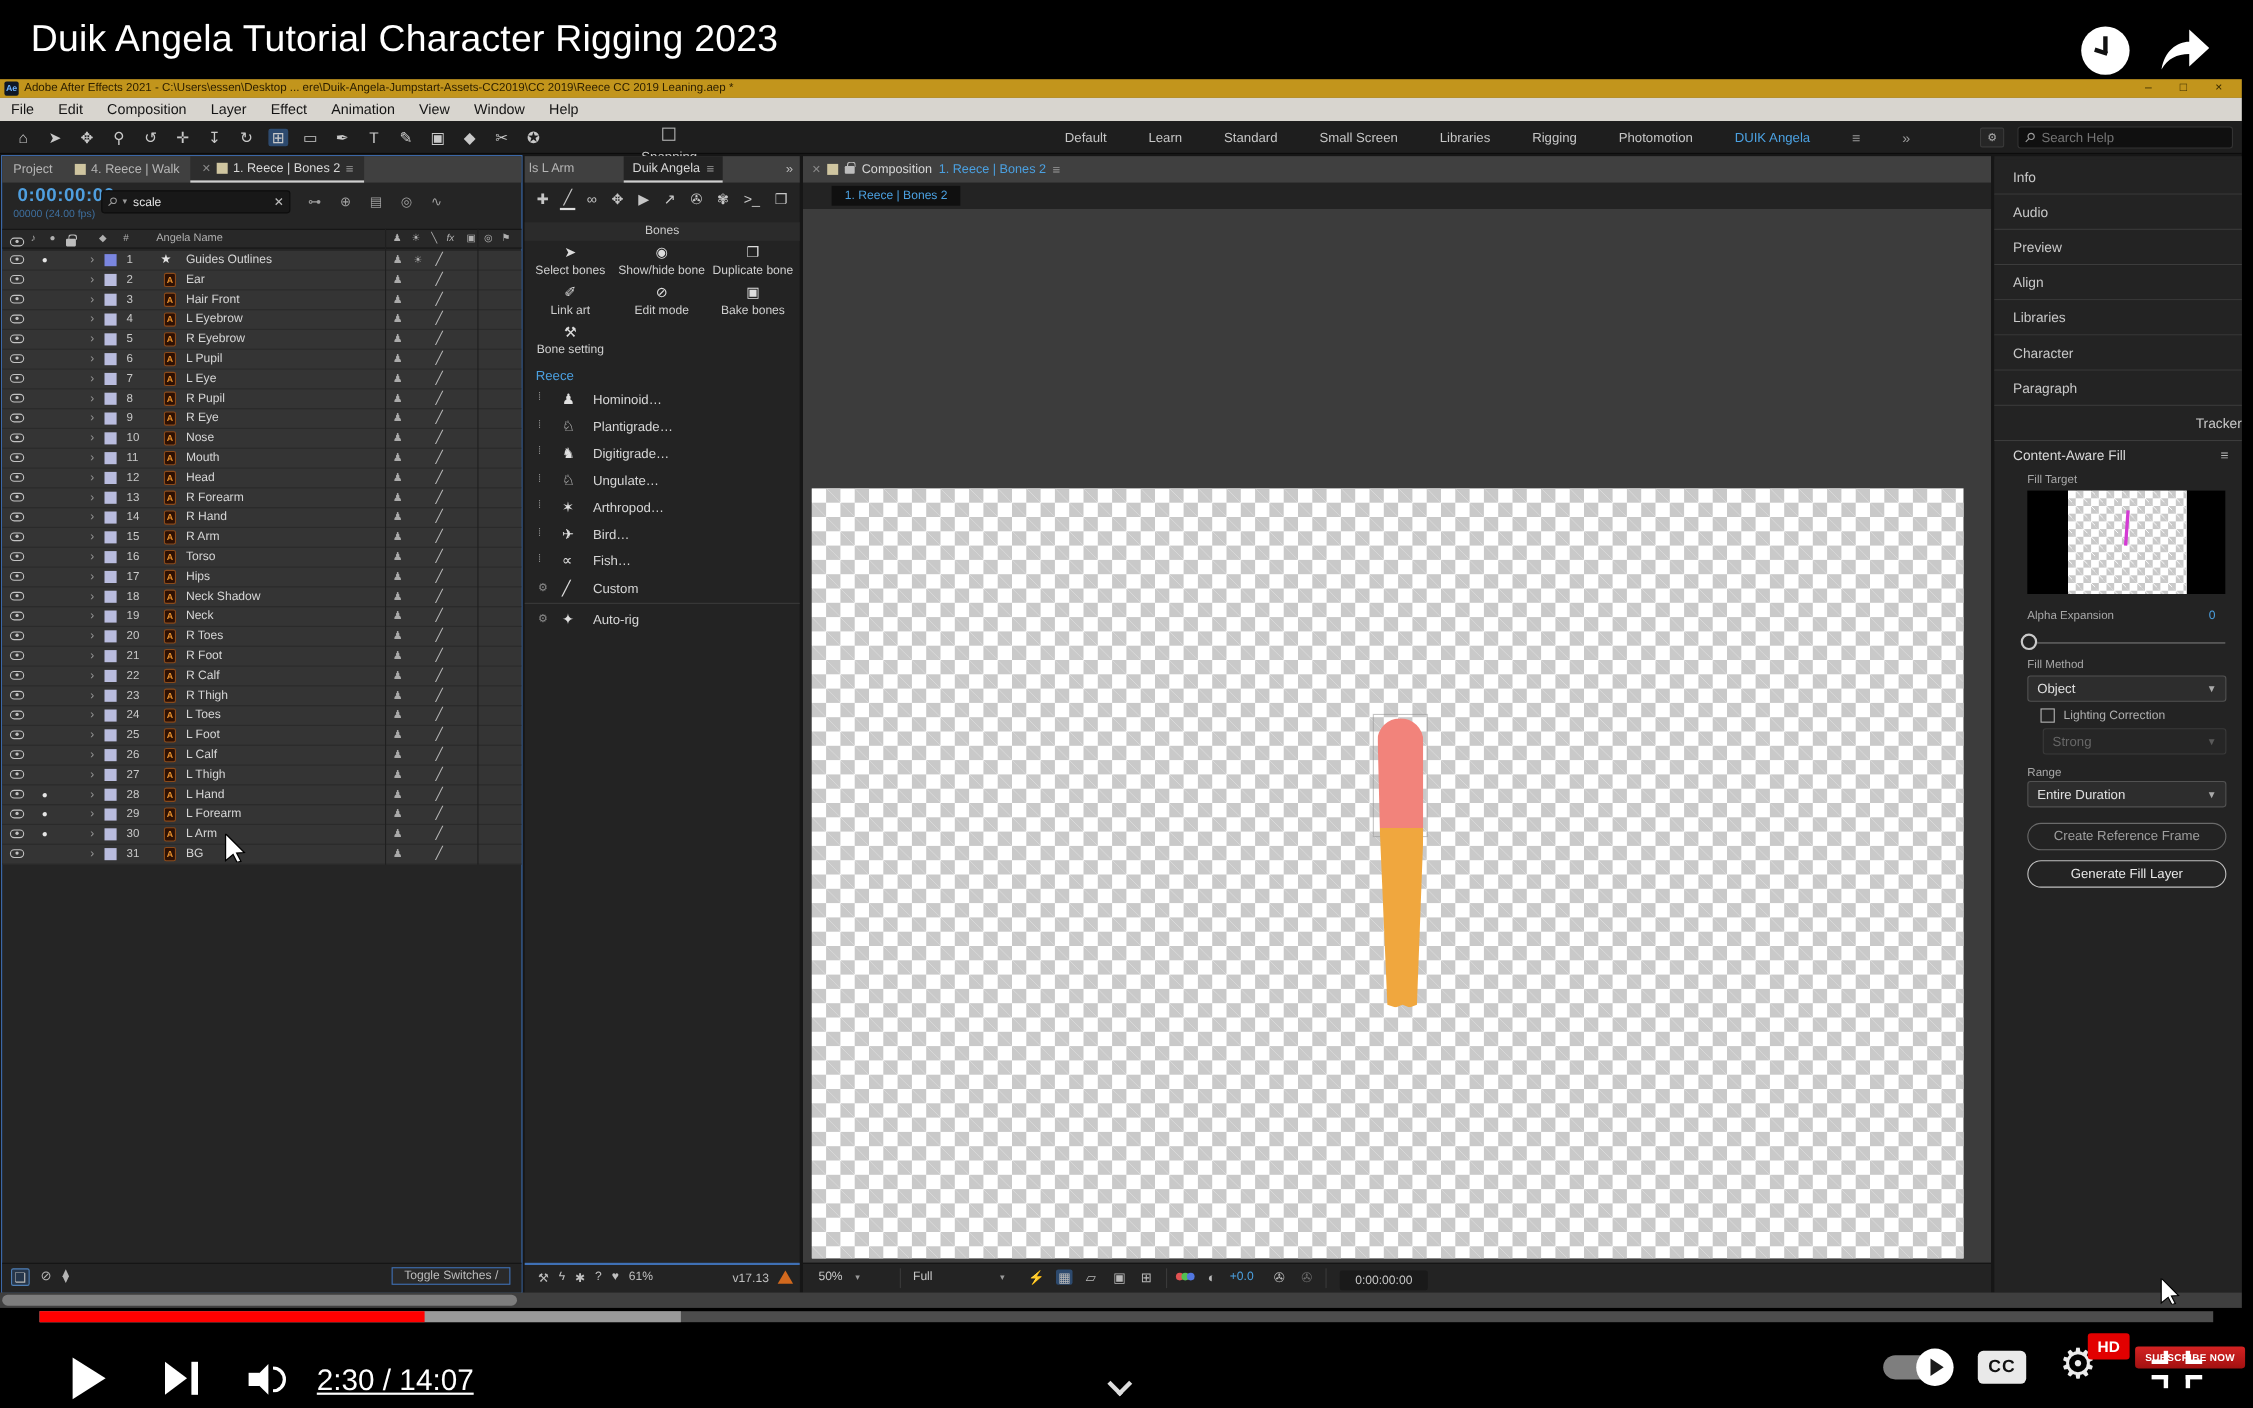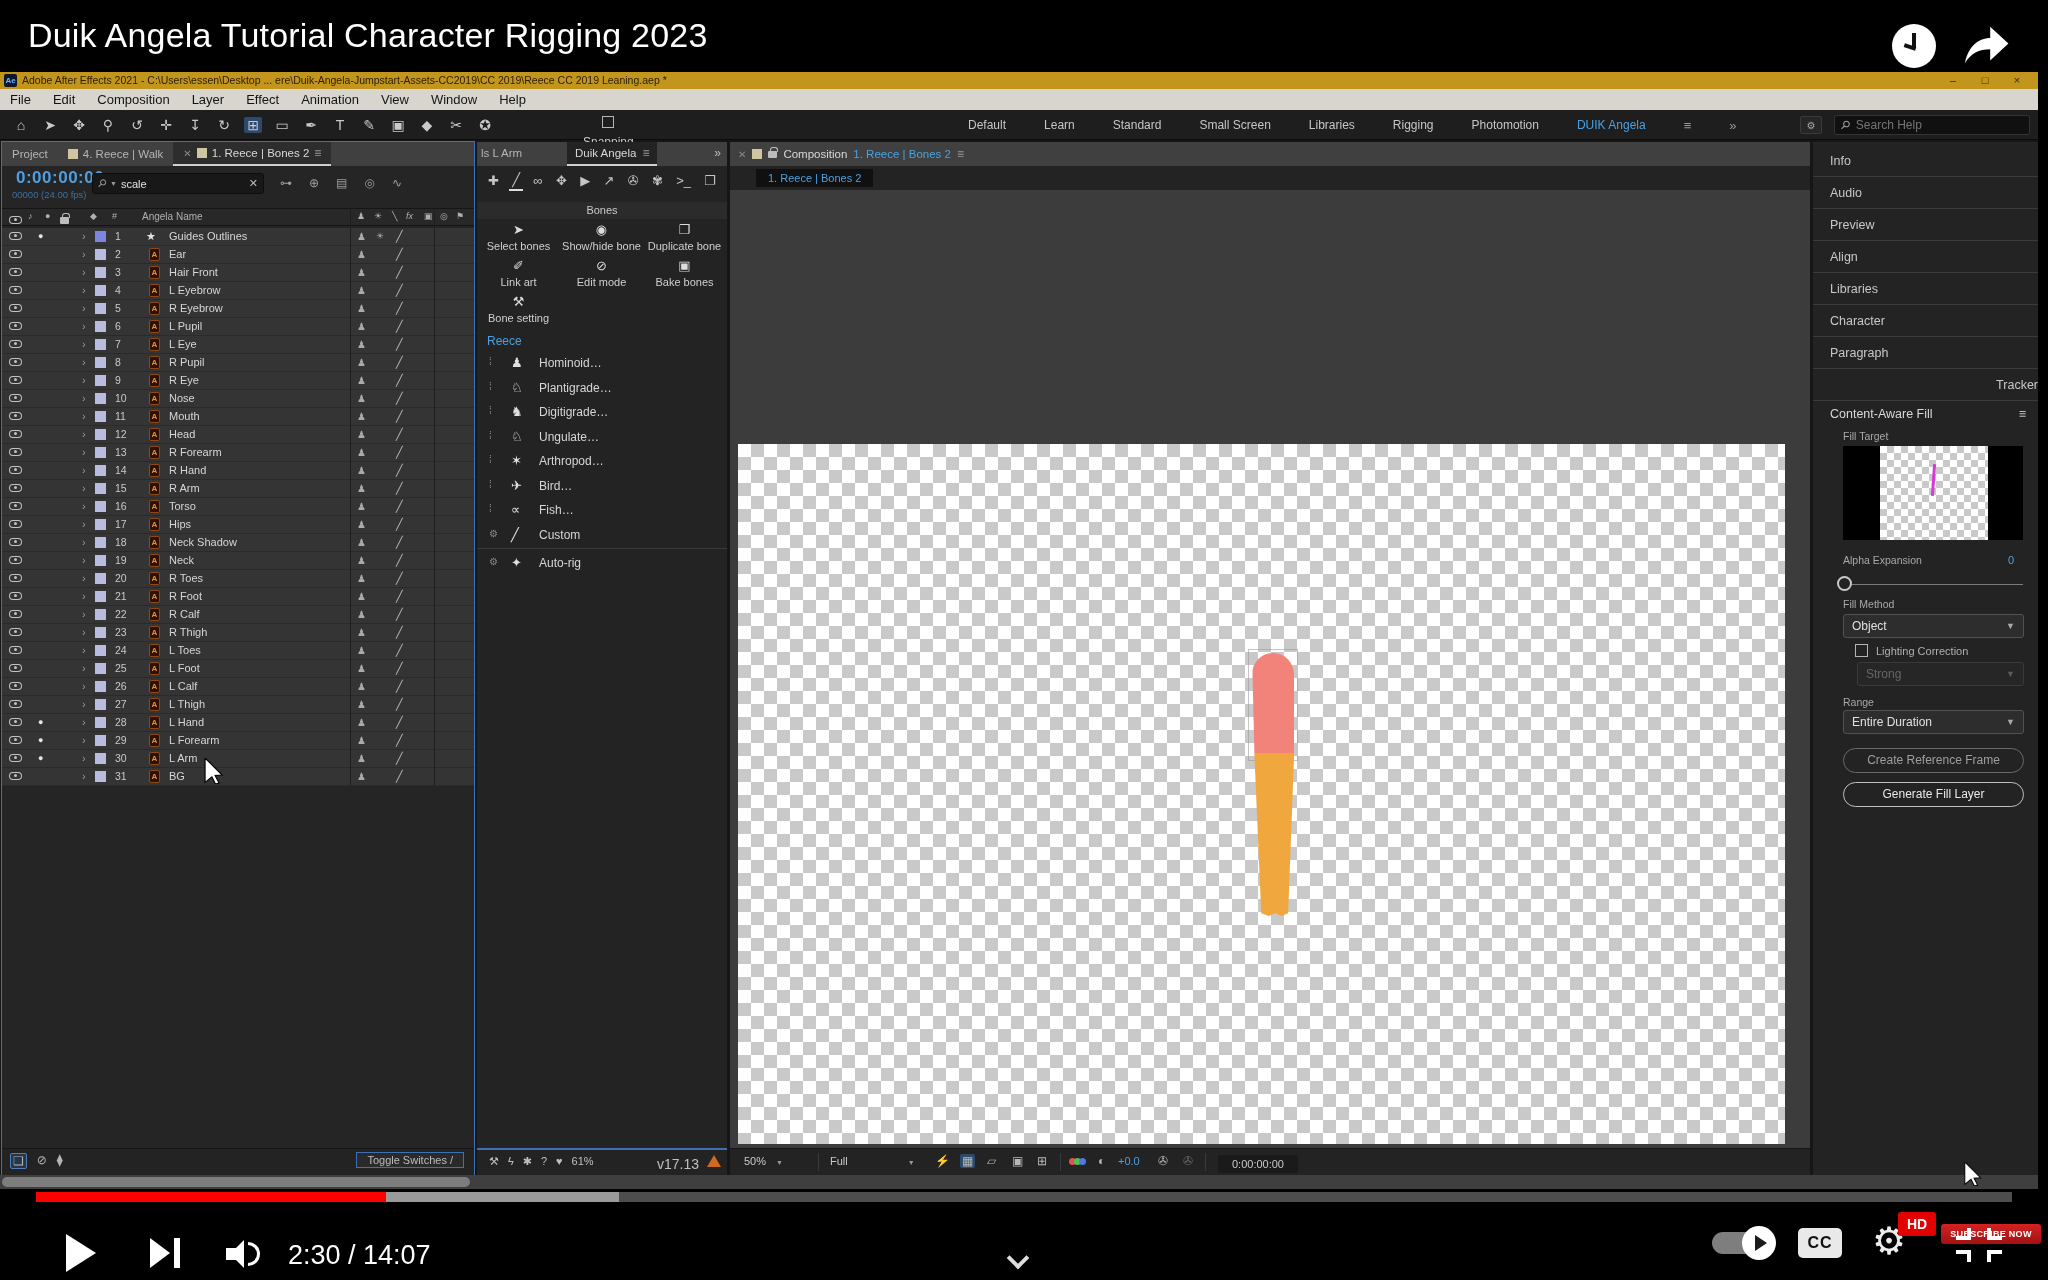--- a/index.html
+++ b/index.html
@@ -127,21 +127,21 @@
   .dbtn .lb { font-size:11px; display:block; margin-top:3px; white-space:nowrap; }
   .duik-group { position:absolute; left:10px; top:192px; color:#4ba0e0; font-size:12px; }
   .duik-items { position:absolute; left:0; top:210px; width:100%; }
   .ditem { position:absolute; left:0; width:100%; height:24px; }
   .ditem .grip { position:absolute; left:12px; top:4px; color:#8a8a8a; font-size:10px; }
   .ditem .ic { position:absolute; left:34px; top:3px; color:#e0e0e0; font-size:13px; }
   .ditem .lb { position:absolute; left:62px; top:4px; color:#d6d6d6; font-size:12px; }
   .duik-sep { position:absolute; left:0; top:406px; width:100%; height:1px; background:#3a3a3a; }
   .duik-footer { position:absolute; left:0; top:1006px; width:100%; height:27px; background:#232323; border-top:2px solid #3f70b5; }
   .duik-footer .ics { position:absolute; left:12px; top:5px; display:flex; gap:9px; color:#c0c0c0; font-size:11px; }
-  .duik-ver { position:absolute; right:28px; top:6px; color:#c0c0c0; font-size:14px; }
+  .duik-ver { position:absolute; right:28px; top:6px; color:#c0c0c0; font-size:11px; }
   .duik-warn { position:absolute; right:6px; top:5px; width:0; height:0; border-left:7px solid transparent; border-right:7px solid transparent; border-bottom:12px solid #d2691e; }
 
   
   .comp-tab { position:absolute; left:8px; top:0; height:24px; display:flex; align-items:center; gap:6px; font-size:11.5px; }
   .lockico { display:inline-block; width:9px; height:7px; background:#bdbdbd; border-radius:1px; position:relative; }
   .lockico::before { content:""; position:absolute; left:1.5px; top:-4px; width:6px; height:4px; border:1.5px solid #bdbdbd; border-bottom:none; border-radius:3px 3px 0 0; }
   .comp-crumb { position:absolute; left:26px; top:27px; background:#101010; color:#4ba0e0; font-size:11px; padding:3px 12px; }
   .comp-view { position:absolute; left:0; top:48px; width:100%; height:958px; background:#3c3c3c; }
   .checker { position:absolute; left:8px; top:254px; width:1047px; height:700px; background-color:#fff;
     background-image:linear-gradient(45deg,#c9c9c9 25%,transparent 25%,transparent 75%,#c9c9c9 75%),linear-gradient(45deg,#c9c9c9 25%,transparent 25%,transparent 75%,#c9c9c9 75%);
@@ -922,21 +922,21 @@
   <div class="abs yt-play"></div>
   <div class="abs yt-next" style="width:32px;height:30px">
       <span class="tri"></span>
       <span class="bar"></span>
     </div>
   <div class="abs yt-vol" style="width:40px;height:30px">
       <span class="box"></span>
       <span class="cone"></span>
       <span class="wave"></span>
     </div>
-  <div class="abs yt-time" style="left: 288px;">2:30 / 14:07</div>
+  <div class="abs yt-time" style="left: 288px; text-decoration: underline;">2:30 / 14:07</div>
   <div class="abs yt-chevron"></div>
   <div class="abs yt-autoplay">
       <div class="knob"></div>
     </div>
   <div class="abs yt-cc">CC</div>
   <div class="abs yt-gear">⚙</div>
   <div class="abs yt-hd">HD</div>
   <div class="abs yt-fs">
       <i class="tl"></i>
       <i class="tr"></i>

